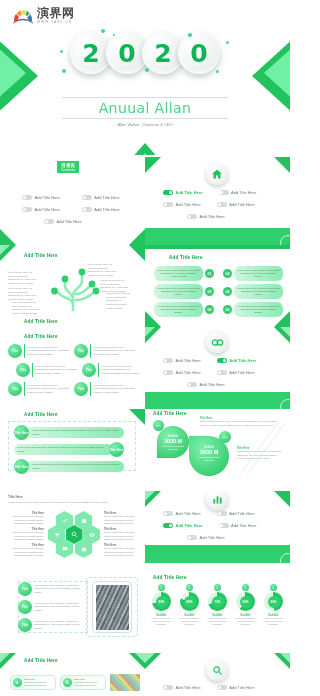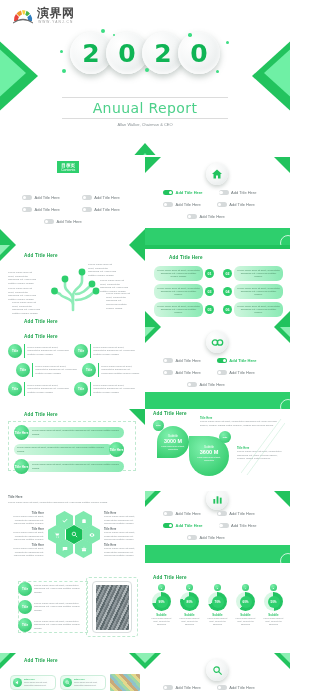--- a/index.html
+++ b/index.html
@@ -39,21 +39,21 @@
     border-left:32px solid #6ff0a5; border-top:29px solid transparent; border-bottom:29px solid transparent;}
   .cov-bg-r{ position:absolute; right:-6px; top:36px; width:0; height:0;
     border-right:44px solid #22c35e; border-top:40px solid transparent; border-bottom:40px solid transparent;}
   .cov-bg-r2{ position:absolute; right:-6px; top:44px; width:0; height:0;
     border-right:32px solid #6ff0a5; border-top:29px solid transparent; border-bottom:29px solid transparent;}
   .cov-bg-b{ position:absolute; left:50%; margin-left:-30px; bottom:-22px; width:0; height:0;
     border-bottom:34px solid #22c35e; border-left:30px solid transparent; border-right:30px solid transparent;}
   .cov-bg-b2{ position:absolute; left:50%; margin-left:-21px; bottom:-22px; width:0; height:0;
     border-bottom:24px solid #6ff0a5; border-left:21px solid transparent; border-right:21px solid transparent;}
 
-  .logo{ position:absolute; left:12px; top:7px; display:flex; align-items:center; gap:3px;text-align:center; }
+  .logo{ position:absolute; left:12px; top:7px; display:flex; align-items:center; gap:3px; }
   .logo-mark{ width:22px; height:16px; position:relative; }
   .logo-txt{ display:flex; flex-direction:column; }
   .logo-cn{ font-size:12px; font-weight:bold; color:#4a4a4a; line-height:1; letter-spacing:.5px;}
   .logo-url{ font-size:3.2px; color:#9a9a9a; letter-spacing:1.1px; margin-top:1px;}
 
   .year-row{ position:absolute; left:0; right:0; top:32px; display:flex; justify-content:center; align-items:center; gap:-2px;}
   .ycircle{
     width:42px; height:42px; border-radius:50%; margin:0 -3px;
     background:radial-gradient(circle at 32% 28%, #ffffff 0%, #f4f6f6 48%, #dfe4e4 100%);
     box-shadow:0 3px 6px rgba(90,110,100,.35), inset 0 -2px 4px rgba(255,255,255,.9);
@@ -170,21 +170,21 @@
   <span class="dot" style="left:60px;top:50px;width:3.4px;height:3.4px"></span>
   <span class="dot" style="left:101px;top:29px;width:4.2px;height:4.2px"></span>
   <span class="dot" style="left:113px;top:34px;width:2.4px;height:2.4px"></span>
   <span class="dot" style="left:62px;top:69px;width:4.4px;height:4.4px"></span>
   <span class="dot" style="left:145px;top:68px;width:4.2px;height:4.2px"></span>
   <span class="dot" style="left:188px;top:33px;width:3.6px;height:3.6px"></span>
   <span class="dot" style="left:226px;top:41px;width:3.4px;height:3.4px"></span>
   <span class="dot" style="left:216px;top:70px;width:3.2px;height:3.2px"></span>
 
   <div class="cov-rule" style="top:97px"></div>
-  <div class="cov-title">Anuual Report</div>
+  <div class="cov-title">Anuual Allan</div>
   <div class="cov-rule" style="top:118px"></div>
   <div class="cov-sub">Allan Walker, Chairman &amp; CEO</div>
 </section>
 
 <section class="slide halfL" id="s-contents" style="top:157px;height:88px">
   <div class="contents-tag">
     <div class="contents-cn">目录页</div>
     <div class="contents-en">Contents</div>
   </div>
 

